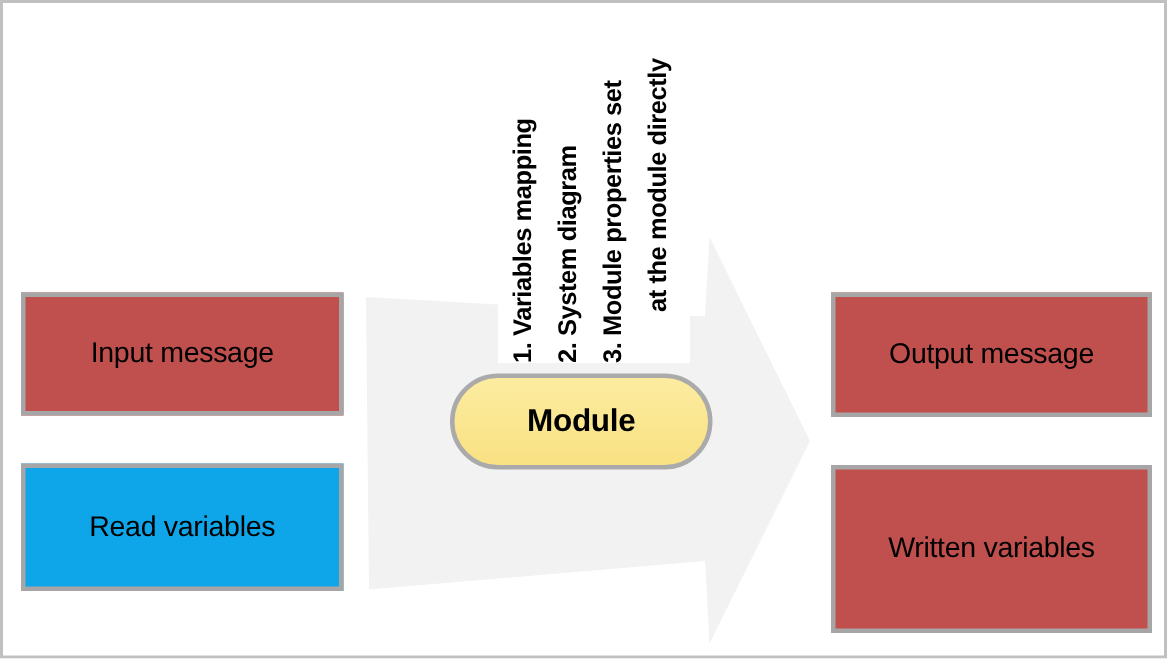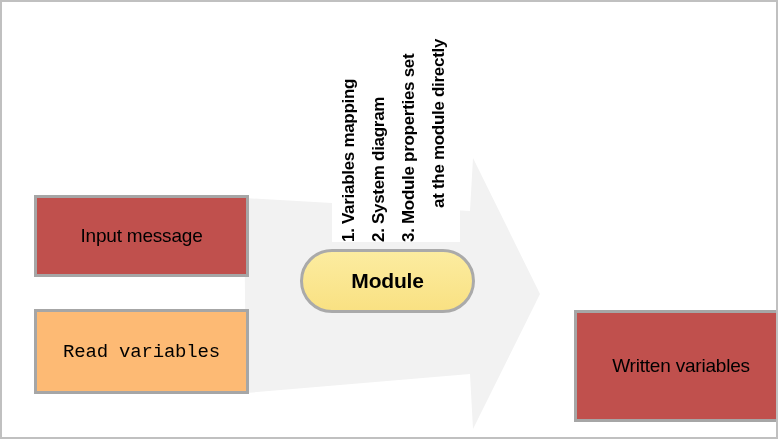--- a/index.html
+++ b/index.html
@@ -14,24 +14,23 @@
     color:#000;
   }
   .arrow-svg{position:absolute;left:0;top:0;width:778px;height:439px;}
   .box{
     position:absolute;
     box-sizing:border-box;
     border:3px solid #a6a6a6;
     display:flex;align-items:center;justify-content:center;
     font-size:19px;letter-spacing:-0.2px;
     color:#000;
-    margin-left:20px;
   }
   .box.red{background:#c0504d;}
-  .box.green{background:#fdba74;font-family:Liberation Mono, monospace;}
+  .box.green{background:#0ea5e9;}
   #input-box{left:12px;top:193px;width:215px;height:82px;}
   #read-box{left:12px;top:307px;width:215px;height:85px;}
   #output-box{left:552px;top:193px;width:214px;height:83px;}
   #written-box{left:552px;top:308px;width:214px;height:112px;}
   #module{
     position:absolute;left:298px;top:247px;width:175px;height:64px;
     box-sizing:border-box;
     background:linear-gradient(#fcecA0,#f9e183);
     border:3px solid #aaaaaa;
     border-radius:44px;
@@ -73,18 +72,21 @@
   </div>
 
   <div id="read-box" class="box green">
     <span>Read variables</span>
   </div>
 
   <div id="module">
     <span>Module</span>
   </div>
 
+  <div id="output-box" class="box red">
+    <span>Output message</span>
+  </div>
 
   <div id="written-box" class="box red">
     <span>Written variables</span>
   </div>
 
 </div>
 
 </body></html>

